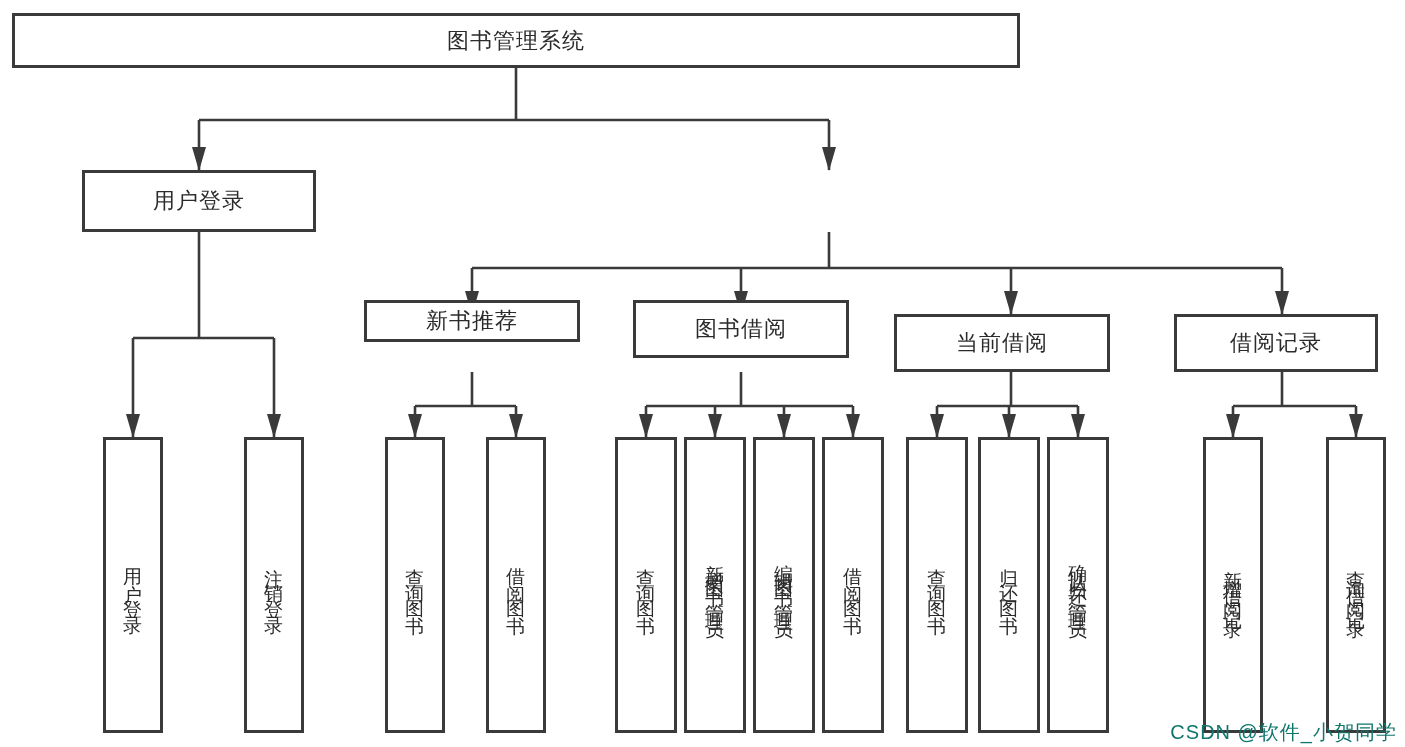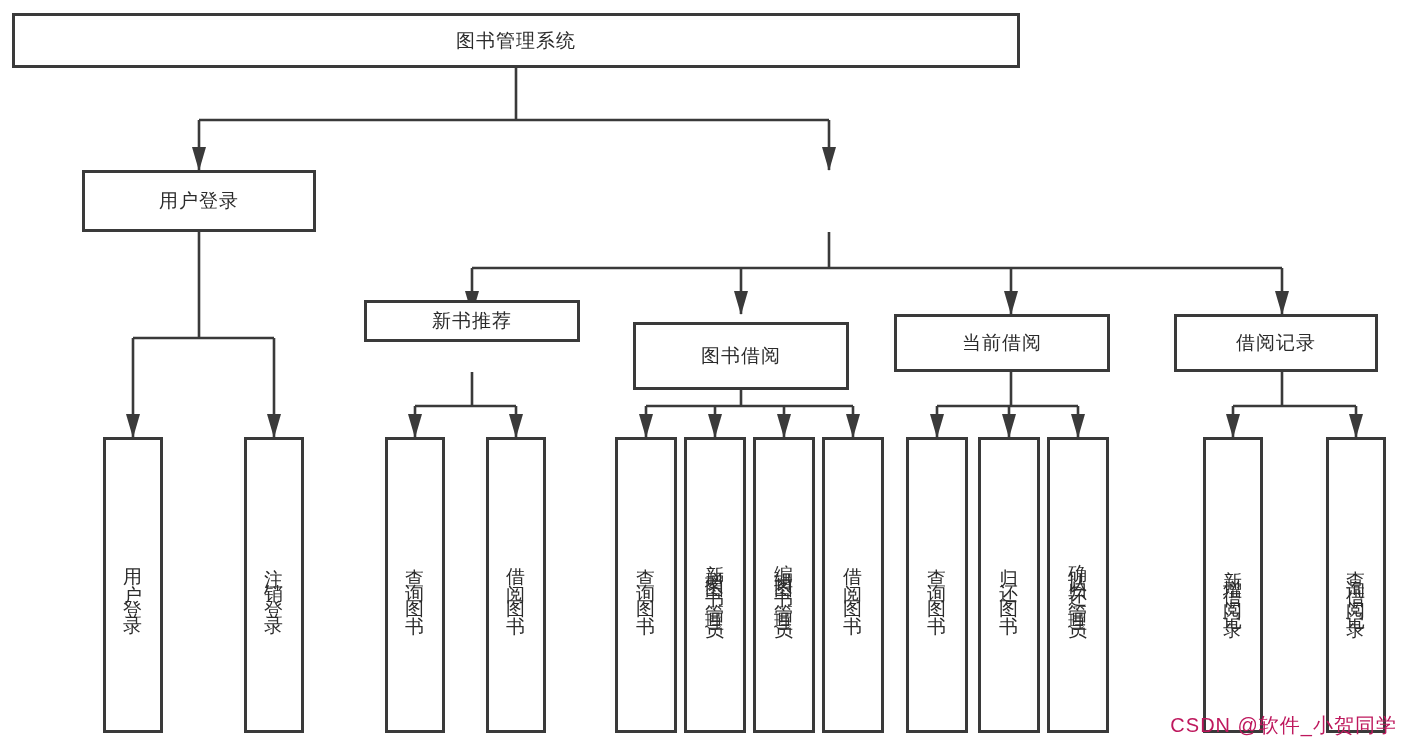--- a/index.html
+++ b/index.html
@@ -37,36 +37,36 @@
     position: absolute;
     box-sizing: border-box;
     border: 3px solid #3a3a3a;
     background: #ffffff;
     display: flex;
     align-items: center;
     justify-content: center;
     color: #2b2b2b;
   }
   .hbox {
-    font-size: 19px;
+    font-size: 22px;
     letter-spacing: 1px;
   }
   .vbox .vtext {
     writing-mode: vertical-rl;
     text-orientation: mixed;
     font-size: 19px;
     line-height: 1;
     white-space: nowrap;
   }
   .watermark {
     position: absolute;
     right: 8px;
-    bottom: 8px;
+    bottom: 1px;
     font-size: 20px;
-    color: #be185d;
+    color: #0f766e;
     letter-spacing: 1px;
     z-index: 6;
   }
 </style>
 </head>
 <body>
 
 <div class="stage">
 
   <svg class="connectors" viewBox="0 0 1405 747" xmlns="http://www.w3.org/2000/svg" aria-hidden="true">
@@ -116,21 +116,21 @@
     <span>图书管理系统</span>
   </div>
 
   <div class="box hbox" style="left:82px;top:170px;width:234px;height:62px">
     <span>用户登录</span>
   </div>
 
   <div class="box hbox" style="left:364px;top:300px;width:216px;height:42px">
     <span>新书推荐</span>
   </div>
-  <div class="box hbox" style="left:633px;top:322px;width:216px;height:68px">
+  <div class="box hbox" style="left:633px;top:300px;width:216px;height:58px">
     <span>图书借阅</span>
   </div>
   <div class="box hbox" style="left:894px;top:314px;width:216px;height:58px">
     <span>当前借阅</span>
   </div>
   <div class="box hbox" style="left:1174px;top:314px;width:204px;height:58px">
     <span>借阅记录</span>
   </div>
 
   <div class="box vbox" style="left:103px;top:437px;width:60px;height:296px">

